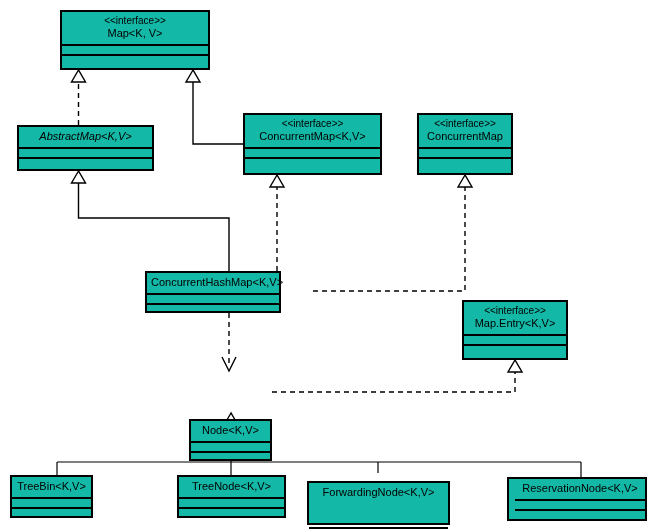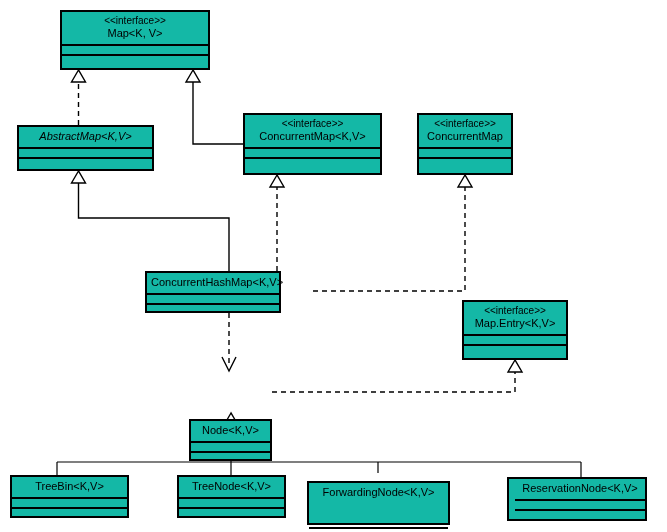--- a/index.html
+++ b/index.html
@@ -179,21 +179,21 @@
   </div>
 
   <div class="uml-class" style="left:189px; top:371px; width:83px; height:42px;margin-top:48px;">
     <div class="uml-header">
       <span class="cls-name">Node&lt;K,V&gt;</span>
     </div>
     <div class="uml-attrs"></div>
     <div class="uml-ops"></div>
   </div>
 
-  <div class="uml-class" style="left:10px; top:475px; width:119px; height:43px;">
+  <div class="uml-class" style="left:10px; top:475px; width:83px; height:43px;">
     <div class="uml-header">
       <span class="cls-name">TreeBin&lt;K,V&gt;</span>
     </div>
     <div class="uml-attrs"></div>
     <div class="uml-ops"></div>
   </div>
 
   <div class="uml-class" style="left:177px; top:475px; width:109px; height:43px;">
     <div class="uml-header">
       <span class="cls-name">TreeNode&lt;K,V&gt;</span>

